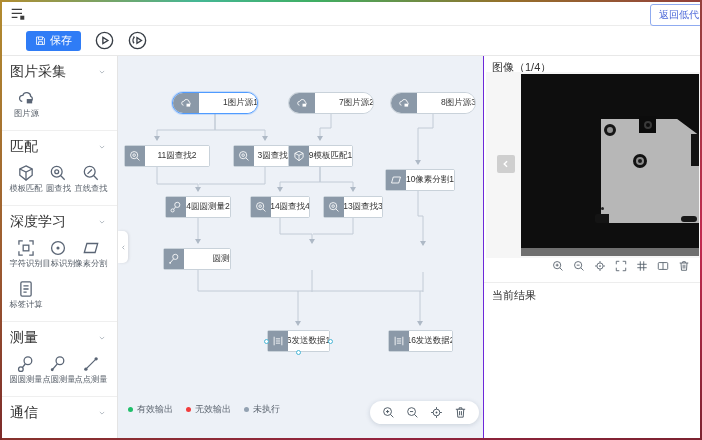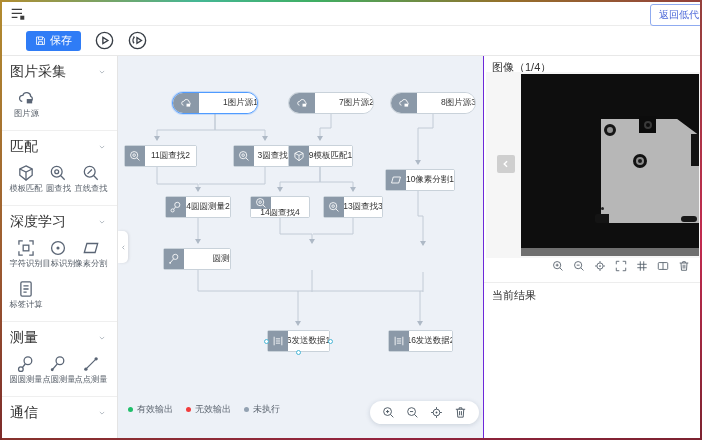--- a/index.html
+++ b/index.html
@@ -411,21 +411,21 @@
       </div>
       <div class="flow-node pill" style="left: 272px; top: 36px; width: 86px;">
         <span class="node-ico">
           <svg viewBox="0 0 14 14" fill="none" stroke="currentColor" stroke-width="1">
             <path d="M4.1 9.6a2.3 2.3 0 1 1 .4-4.6 3.2 3.2 0 0 1 6.2.8 2 2 0 0 1-.3 3.8"></path>
             <rect x="7.6" y="7.8" width="4.2" height="3.4" fill="currentColor" stroke="none"></rect>
           </svg>
         </span>
         <span class="node-label">8图片源3</span>
       </div>
-      <div class="flow-node" style="left: 6px; top: 89px; width: 73px;">
+      <div class="flow-node" style="left: 6px; top: 89px; width: 86px;">
         <span class="node-ico">
           <svg viewBox="0 0 14 14" fill="none" stroke="currentColor" stroke-width="1">
             <circle cx="6" cy="6" r="4.2"></circle>
             <circle cx="6" cy="6" r="1.5"></circle>
             <path d="M9.2 9.2l3 3"></path>
           </svg>
         </span>
         <span class="node-label">11圆查找2</span>
       </div>
       <div class="flow-node" style="left: 115px; top: 89px; width: 64px;">
@@ -458,21 +458,21 @@
       <div class="flow-node" style="left: 47px; top: 140px; width: 66px;">
         <span class="node-ico">
           <svg viewBox="0 0 14 14" fill="none" stroke="currentColor" stroke-width="1">
             <circle cx="8.5" cy="4.5" r="3"></circle>
             <circle cx="3" cy="11" r="1.8"></circle>
             <path d="M4.3 9.6l2.1-2.6"></path>
           </svg>
         </span>
         <span class="node-label">4圆圆测量2</span>
       </div>
-      <div class="flow-node" style="left: 132px; top: 140px; width: 60px; flex-direction: column;">
+      <div class="flow-node" style="left: 132px; top: 140px; width: 60px;">
         <span class="node-ico">
           <svg viewBox="0 0 14 14" fill="none" stroke="currentColor" stroke-width="1">
             <circle cx="6" cy="6" r="4.2"></circle>
             <circle cx="6" cy="6" r="1.5"></circle>
             <path d="M9.2 9.2l3 3"></path>
           </svg>
         </span>
         <span class="node-label">14圆查找4</span>
       </div>
       <div class="flow-node" style="left: 205px; top: 140px; width: 60px;">

